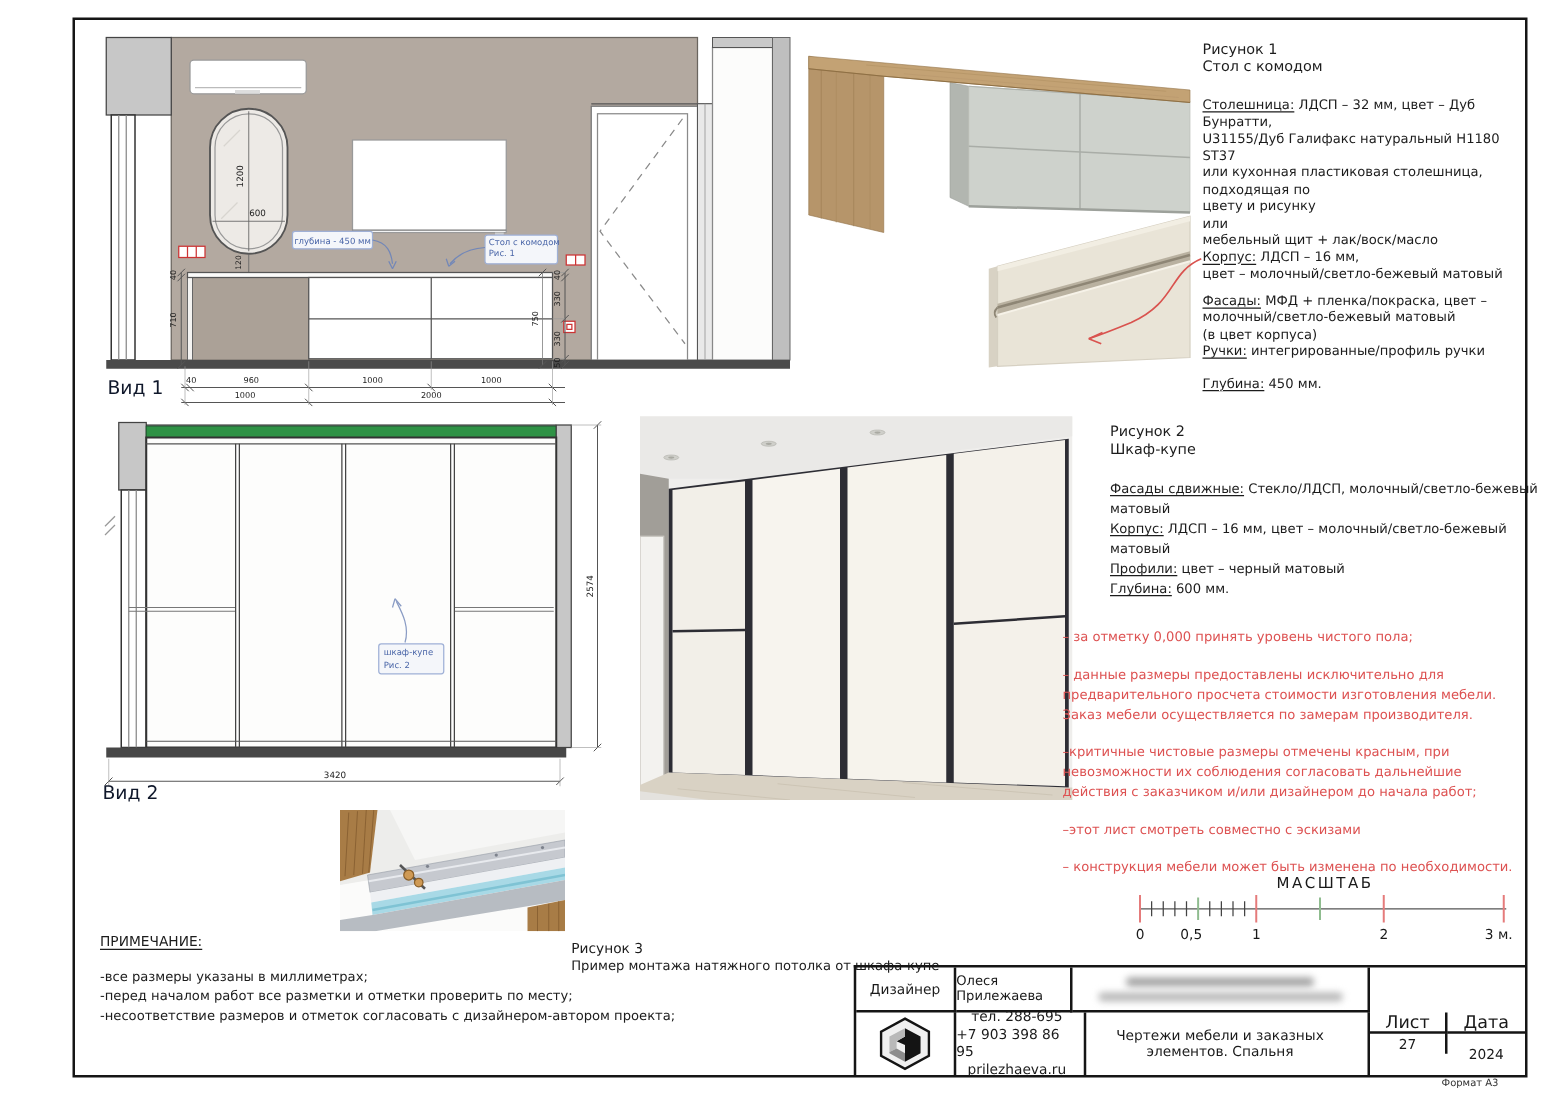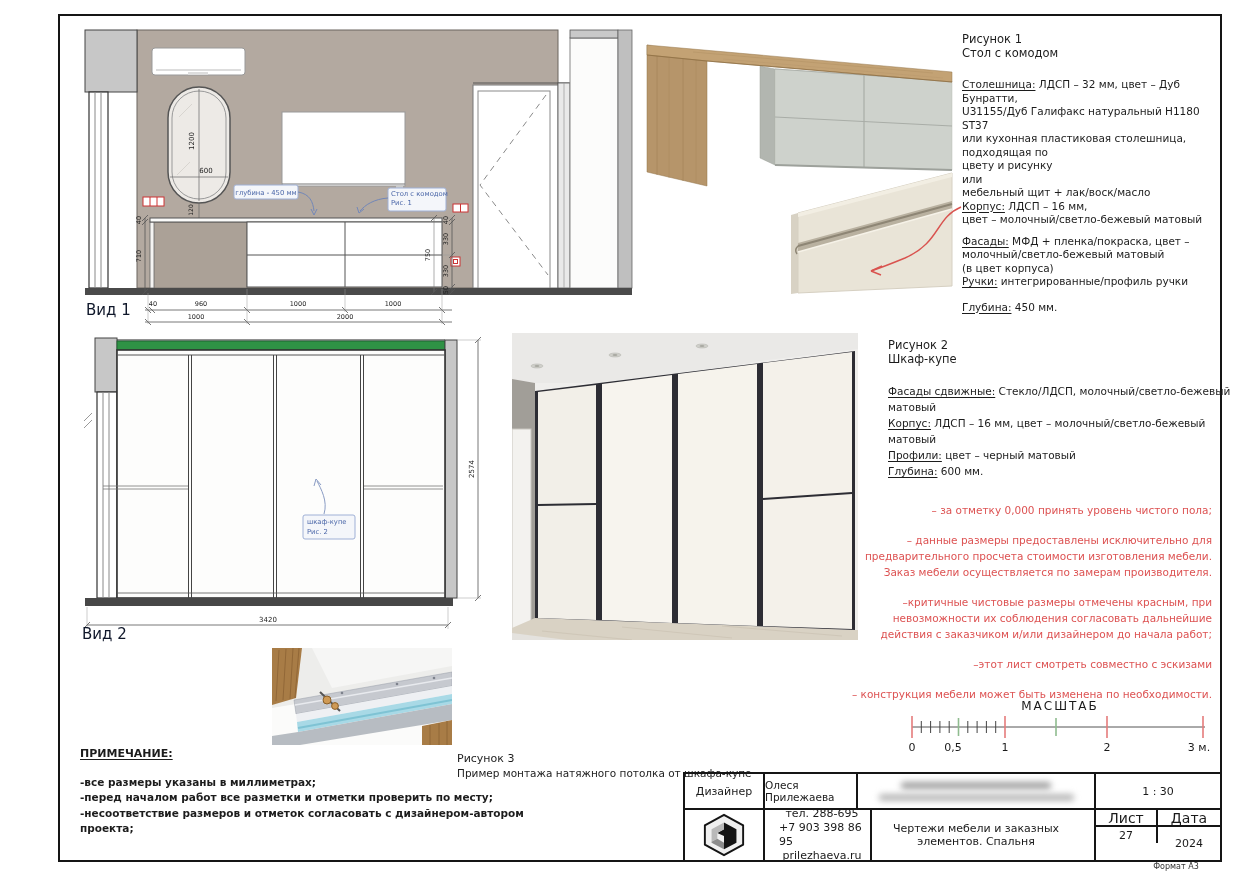--- a/index.html
+++ b/index.html
@@ -11,24 +11,24 @@
   
   .spec{font-size:10.5px;line-height:13.5px;color:#1c1c1c;}
   .spec .ttl{font-size:11.5px;line-height:14px;}
   .spec .body{margin-top:18px;}
   .spec2 .body{margin-top:17px;}
   .spec2 .line{line-height:16px;}
   .u{text-decoration:underline;text-underline-offset:2px;}
   .gap8{margin-top:8px;}
   .gap12{margin-top:12px;}
   
-  .rednotes{font-size:10.5px;line-height:16px;color:#dd5252;text-align:right;width:362px;}
+  .rednotes{font-size:10.5px;line-height:16px;color:#dd5252;width:362px;}
   .rednotes p{margin:0 0 14px 0;}
   
-  .prim{font-size:10.5px;line-height:15.5px;color:#1c1c1c;font-weight:bold;}
+  .prim{font-size:10.5px;line-height:15.5px;color:#1c1c1c;}
   .prim .ttl{font-size:11px;text-decoration:underline;text-underline-offset:2px;}
   .prim .items{margin-top:13px;}
   
   .fig3cap{font-size:10.5px;line-height:14px;color:#1c1c1c;margin-top:36px;}
   
   .viewlabel{font-size:15px;color:#0f172a;}
   
   .tb{position:absolute;left:683px;top:772px;width:537px;height:88px;
       border-left:2px solid #151515;border-top:2px solid #151515;box-sizing:border-box;}
   .tb .cell{position:absolute;box-sizing:border-box;display:flex;align-items:center;justify-content:center;
@@ -434,33 +434,30 @@
       </div>
     <div class="cell bR bB" style="left:80px;top:0;width:93px;height:36px;font-size:10.5px">
         <span>Олеся Прилежаева</span>
       </div>
     <div class="cell bR bB" style="left:173px;top:0;width:238px;height:36px">
       <div class="blurwrap">
         <div class="blurbar" style="width:150px;height:7px;background:#9f9f9f"></div>
         <div class="blurbar" style="width:195px;height:7px;background:#b7b7b7"></div>
       </div>
     </div>
-    <div class="cell bB" style="left:411px;top:0;width:124px;height:36px">
-        <span>1 : 30</span>
-      </div>
 
     <div class="cell bR" style="left:0;top:36px;width:80px;height:50px">
       <svg width="46" height="44" viewBox="0 0 48 46">
         <polygon points="24,2 44,13 44,33 24,44 4,33 4,13" fill="#f0f0f0" stroke="#141414" stroke-width="2"></polygon>
         <polygon points="24,10 37,17 37,31 24,38 24,24 17,21 24,17" fill="#141414"></polygon>
         <polygon points="11,17 24,10 24,17 17,21 17,27 11,30" fill="#b9b9b9"></polygon>
         <polygon points="11,30 17,27 24,31 24,38 11,31" fill="#8c8c8c"></polygon>
       </svg>
     </div>
-    <div class="cell bR phones" style="left:94px;top:36px;width:93px;height:50px">
+    <div class="cell bR phones" style="left:80px;top:36px;width:104px;height:50px">
       <div>тел. 288-695</div>
       <div>+7 903 398 86 95</div>
       <div>prilezhaeva.ru</div>
     </div>
     <div class="cell bR doccell" style="left:173px;top:36px;width:238px;height:50px">
         <span>Чертежи мебели и заказных элементов. Спальня</span>
       </div>
     <div class="cell bR bB" style="left:411px;top:36px;width:62px;height:17px;font-size:14px">
         <span>Лист</span>
       </div>

